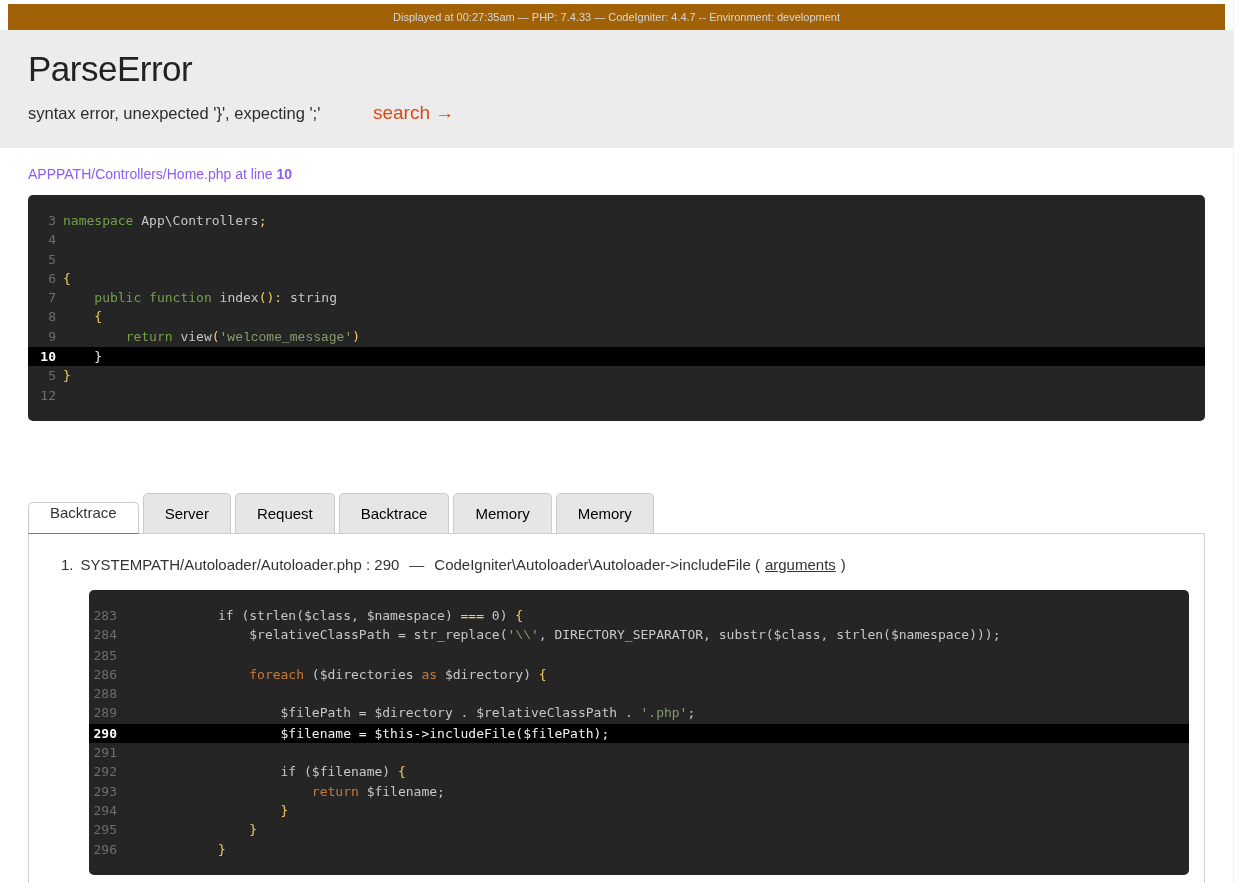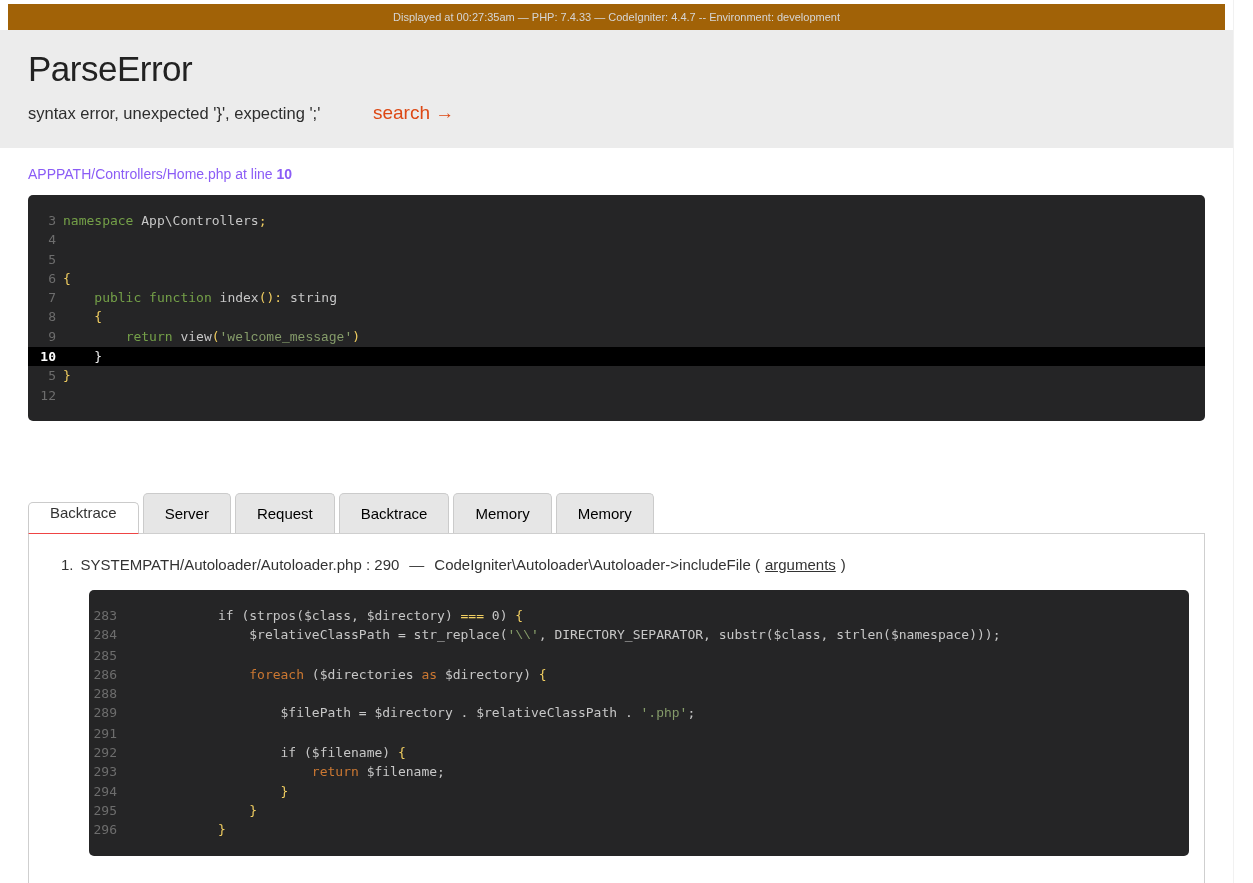--- a/index.html
+++ b/index.html
@@ -190,21 +190,21 @@
       </div>
 
     <div class="panel">
       <div class="bt-entry">
         <span class="bt-num">1.</span><span>SYSTEMPATH/Autoloader/Autoloader.php : 290</span><span class="bt-sep">—</span><span>CodeIgniter\Autoloader\Autoloader-&gt;includeFile</span>
         <span>(</span><a href="#" class="args">arguments</a><span>)</span>
       </div>
       <div class="codeblock bt-code">
           <div class="code-line">
             <span class="ln">283</span>
-            <span class="ct"><span class="tk-d">            if (strpos($class, $directory) </span><span class="tk-p">===</span><span class="tk-d"> 0) </span><span class="tk-p">{</span></span>
+            <span class="ct"><span class="tk-d">            if (strlen($class, $namespace) </span><span class="tk-p">===</span><span class="tk-d"> 0) </span><span class="tk-p">{</span></span>
           </div>
           <div class="code-line">
             <span class="ln">284</span>
             <span class="ct"><span class="tk-d">                $relativeClassPath = str_replace(</span><span class="tk-s">'\\'</span><span class="tk-d">, DIRECTORY_SEPARATOR, substr($class, strlen($namespace)));</span></span>
           </div>
           <div class="code-line">
             <span class="ln">285</span>
             <span class="ct"></span>
           </div>
           <div class="code-line">
@@ -212,20 +212,24 @@
             <span class="ct"><span class="tk-d">                </span><span class="tk-o">foreach</span><span class="tk-d"> ($directories </span><span class="tk-o">as</span><span class="tk-d"> $directory) </span><span class="tk-p">{</span></span>
           </div>
           <div class="code-line">
             <span class="ln">288</span>
             <span class="ct"></span>
           </div>
           <div class="code-line">
             <span class="ln">289</span>
             <span class="ct"><span class="tk-d">                    $filePath = $directory . $relativeClassPath . </span><span class="tk-s">'.php'</span><span class="tk-d">;</span></span>
           </div>
+          <div class="code-line hl">
+            <span class="ln">290</span>
+            <span class="ct"><span class="tk-w">                    $filename = $this-&gt;includeFile($filePath);</span></span>
+          </div>
           <div class="code-line">
             <span class="ln">291</span>
             <span class="ct"></span>
           </div>
           <div class="code-line">
             <span class="ln">292</span>
             <span class="ct"><span class="tk-d">                    if ($filename) </span><span class="tk-p">{</span></span>
           </div>
           <div class="code-line">
             <span class="ln">293</span>

